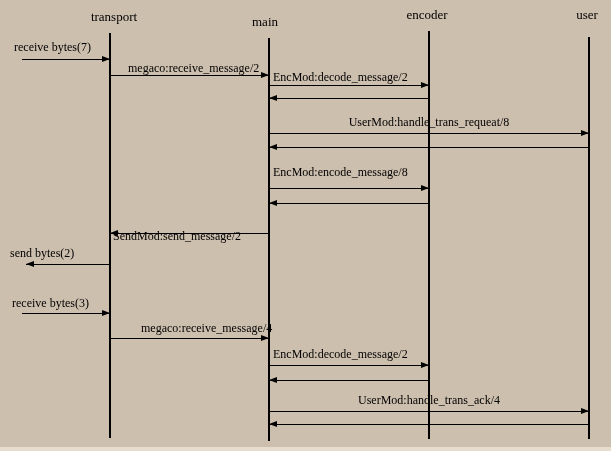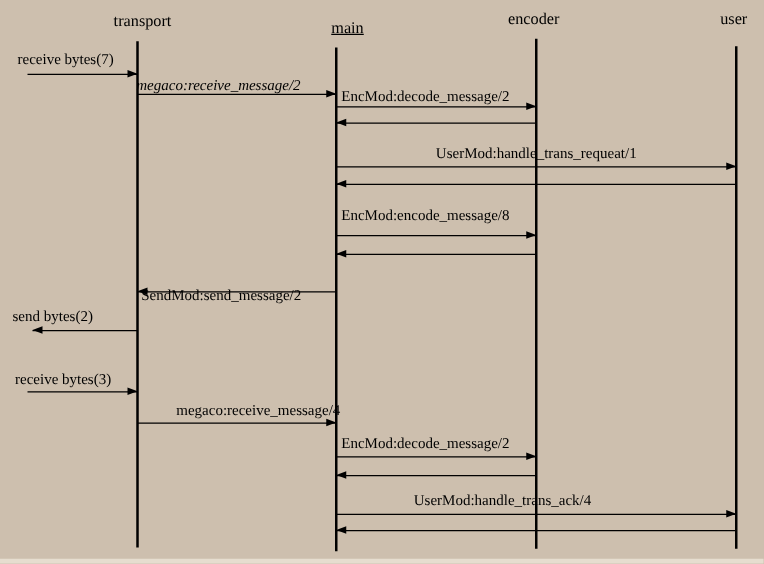--- a/index.html
+++ b/index.html
@@ -62,40 +62,40 @@
     background: #e6ddcf;
   }
 </style>
 </head>
 <body>
 
 <div id="canvas">
   <div class="bottom-strip"></div>
 <div class="lifeline-label" style="left: 114px; top: 10px;">transport</div>
     <div class="lifeline-line" style="left: 109px; top: 33px; height: 405px;"></div>
-    <div class="lifeline-label" style="left: 278px; top: 15px; text-decoration: underline;">main</div>
+    <div class="lifeline-label" style="left: 265px; top: 15px;">main</div>
     <div class="lifeline-line" style="left: 268px; top: 38px; height: 403px;"></div>
     <div class="lifeline-label" style="left: 427px; top: 8px;">encoder</div>
     <div class="lifeline-line" style="left: 428px; top: 31px; height: 408px;"></div>
     <div class="lifeline-label" style="left: 587px; top: 8px;">user</div>
     <div class="lifeline-line" style="left: 588px; top: 37px; height: 402px;"></div>
     <div class="msg-line" style="left: 22px; top: 59px; width: 88px;"></div>
     <div class="msg-head right" style="top: 56px; left: 102px;"></div>
     <div class="msg-label" style="left: 14px; top: 41px;">receive bytes(7)</div>
     <div class="msg-line" style="left: 110px; top: 75px; width: 159px;"></div>
     <div class="msg-head right" style="top: 72px; left: 261px;"></div>
-    <div class="msg-label" style="left: 109px; top: 62px; font-style: italic;">megaco:receive_message/2</div>
+    <div class="msg-label" style="left: 128px; top: 62px;">megaco:receive_message/2</div>
     <div class="msg-line" style="left: 269px; top: 85px; width: 160px;"></div>
     <div class="msg-head right" style="top: 82px; left: 421px;"></div>
     <div class="msg-label" style="left: 273px; top: 71px;">EncMod:decode_message/2</div>
     <div class="msg-line" style="left: 269px; top: 98px; width: 160px;"></div>
     <div class="msg-head left" style="top: 95px; left: 269px;"></div>
     <div class="msg-line" style="left: 269px; top: 133px; width: 320px;"></div>
     <div class="msg-head right" style="top: 130px; left: 581px;"></div>
-    <div class="msg-label center" style="left: 429px; top: 116px;">UserMod:handle_trans_requeat/1</div>
+    <div class="msg-label center" style="left: 429px; top: 116px;">UserMod:handle_trans_requeat/8</div>
     <div class="msg-line" style="left: 269px; top: 147px; width: 320px;"></div>
     <div class="msg-head left" style="top: 144px; left: 269px;"></div>
     <div class="msg-line" style="left: 269px; top: 188px; width: 160px;"></div>
     <div class="msg-head right" style="top: 185px; left: 421px;"></div>
     <div class="msg-label" style="left: 273px; top: 166px;">EncMod:encode_message/8</div>
     <div class="msg-line" style="left: 269px; top: 203px; width: 160px;"></div>
     <div class="msg-head left" style="top: 200px; left: 269px;"></div>
     <div class="msg-line" style="left: 110px; top: 233px; width: 159px;"></div>
     <div class="msg-head left" style="top: 230px; left: 110px;"></div>
     <div class="msg-label" style="left: 113px; top: 230px;">SendMod:send_message/2</div>
@@ -108,16 +108,16 @@
     <div class="msg-line" style="left: 110px; top: 338px; width: 159px;"></div>
     <div class="msg-head right" style="top: 335px; left: 261px;"></div>
     <div class="msg-label" style="left: 113px; top: 322px; margin-left: 28px;">megaco:receive_message/4</div>
     <div class="msg-line" style="left: 269px; top: 365px; width: 160px;"></div>
     <div class="msg-head right" style="top: 362px; left: 421px;"></div>
     <div class="msg-label" style="left: 273px; top: 348px;">EncMod:decode_message/2</div>
     <div class="msg-line" style="left: 269px; top: 380px; width: 160px;"></div>
     <div class="msg-head left" style="top: 377px; left: 269px;"></div>
     <div class="msg-line" style="left: 269px; top: 411px; width: 320px;"></div>
     <div class="msg-head right" style="top: 408px; left: 581px;"></div>
-    <div class="msg-label center" style="left: 402px; top: 394px;">UserMod:handle_trans_ack/4</div>
+    <div class="msg-label center" style="left: 429px; top: 394px;">UserMod:handle_trans_ack/4</div>
     <div class="msg-line" style="left: 269px; top: 424px; width: 320px;"></div>
     <div class="msg-head left" style="top: 421px; left: 269px;"></div>
   </div>
 
 </body></html>

